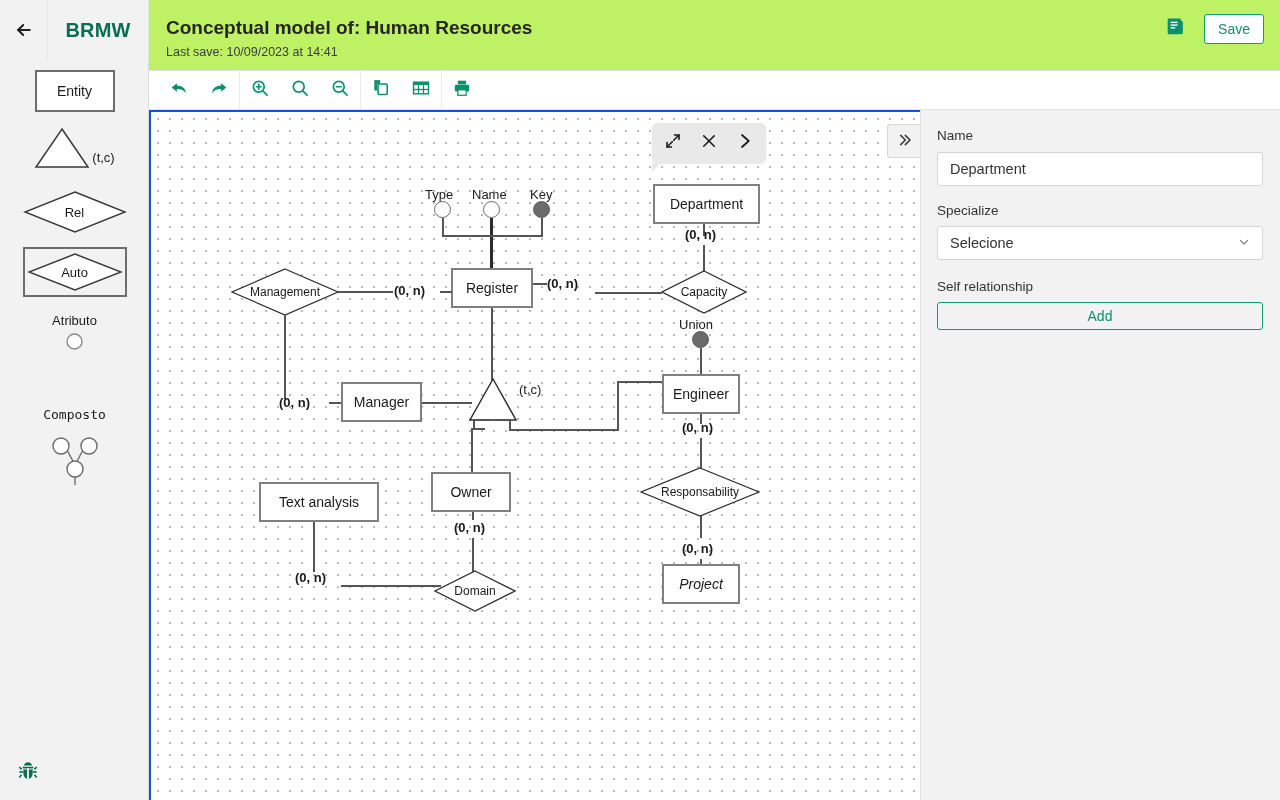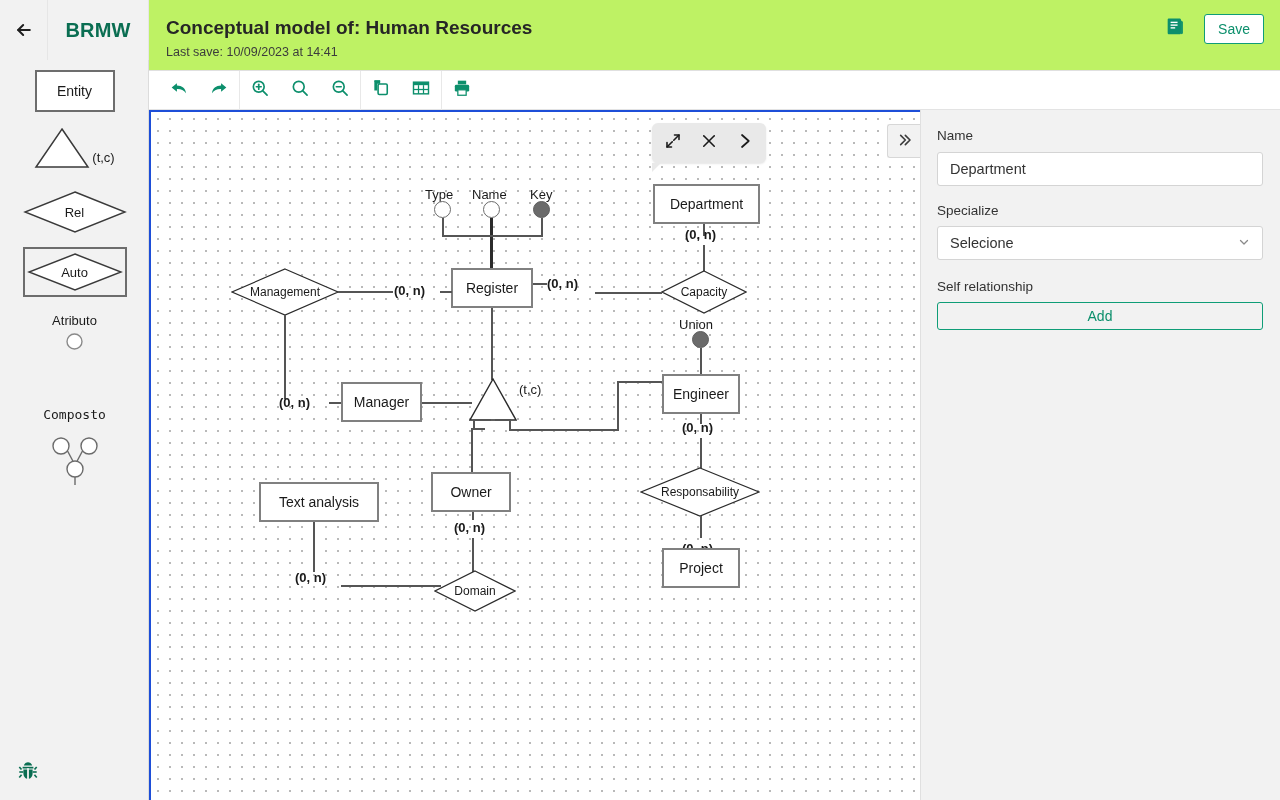--- a/index.html
+++ b/index.html
@@ -448,21 +448,21 @@
         <svg width="120" height="50" viewBox="0 0 120 50">
           <polygon points="60,1 119,25 60,49 1,25" fill="#ffffff" stroke="#2b2b2b" stroke-width="1.2"></polygon>
         </svg>
         <div class="dlabel">Responsability</div>
       </div>
 
       <div class="lineV thin" style="left:549px; top:404px; height:22px;"></div>
       <div class="card" style="left:531px; top:429px;">(0, n)</div>
       <div class="lineV thin" style="left:549px; top:447px; height:13px;"></div>
 
-      <div class="node" style="left:511px; top:436px; width:78px; height:40px;">
+      <div class="node" style="left:511px; top:452px; width:78px; height:40px;font-style:italic;">
         <span>Project</span>
       </div>
 
       <div class="node" style="left:280px; top:360px; width:80px; height:40px;">
         <span>Owner</span>
       </div>
 
       <div class="lineV thin" style="left:321px; top:400px; height:8px;"></div>
       <div class="card" style="left:303px; top:408px;">(0, n)</div>
       <div class="lineV thin" style="left:321px; top:426px; height:34px;"></div>

